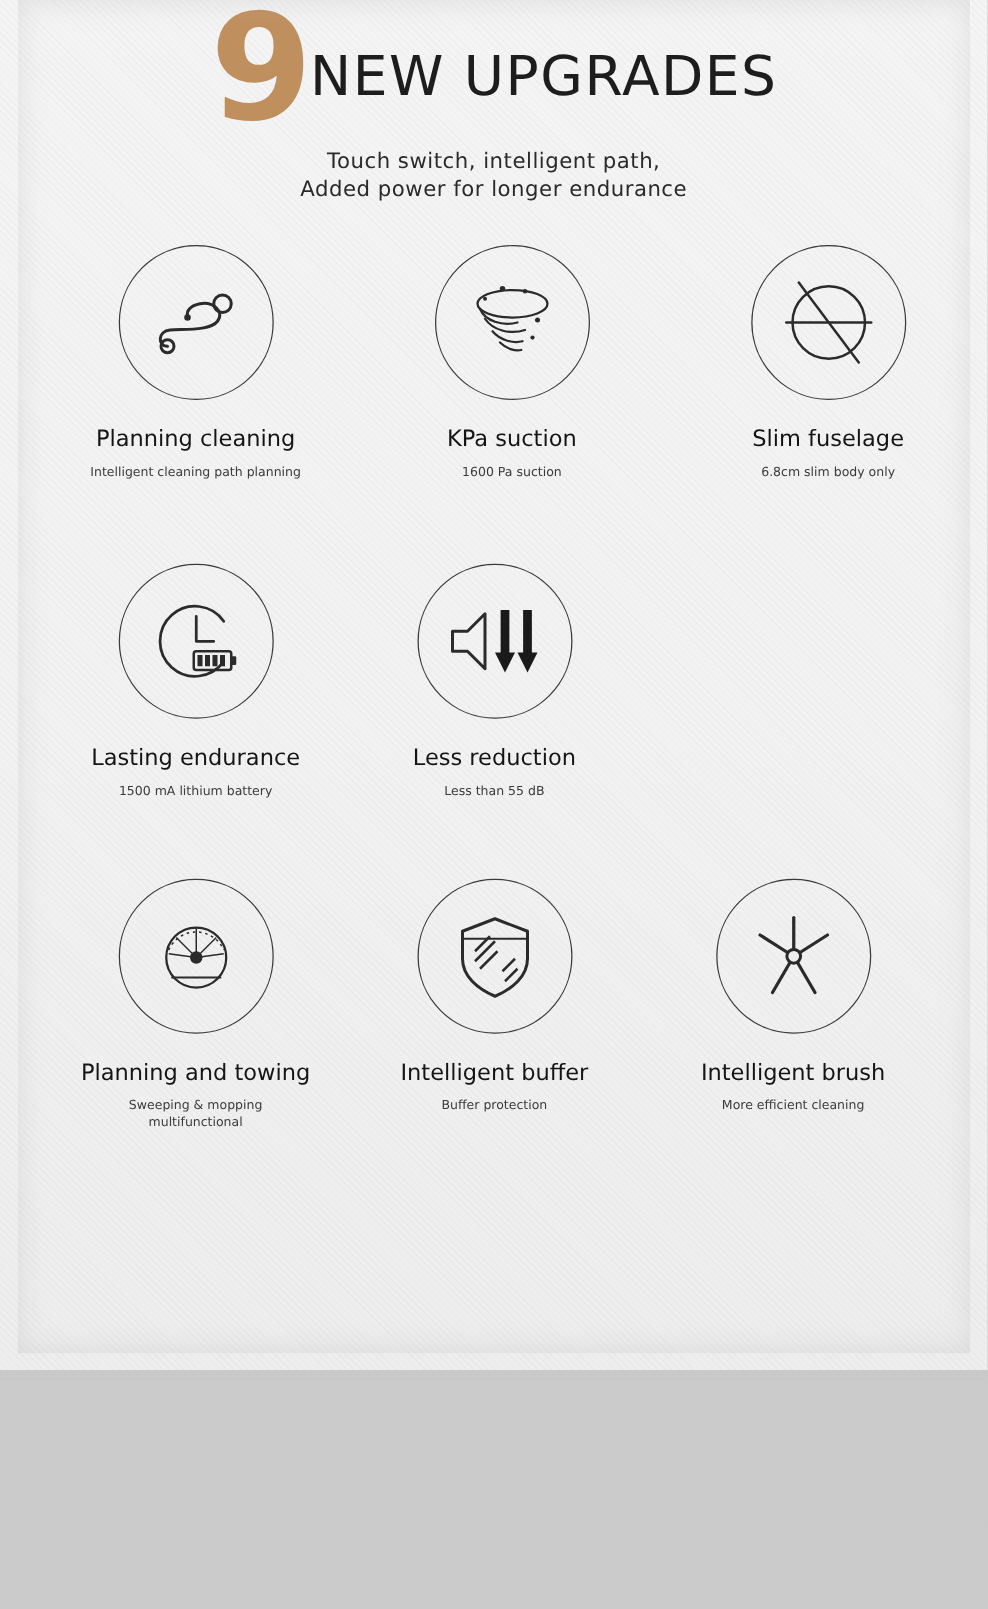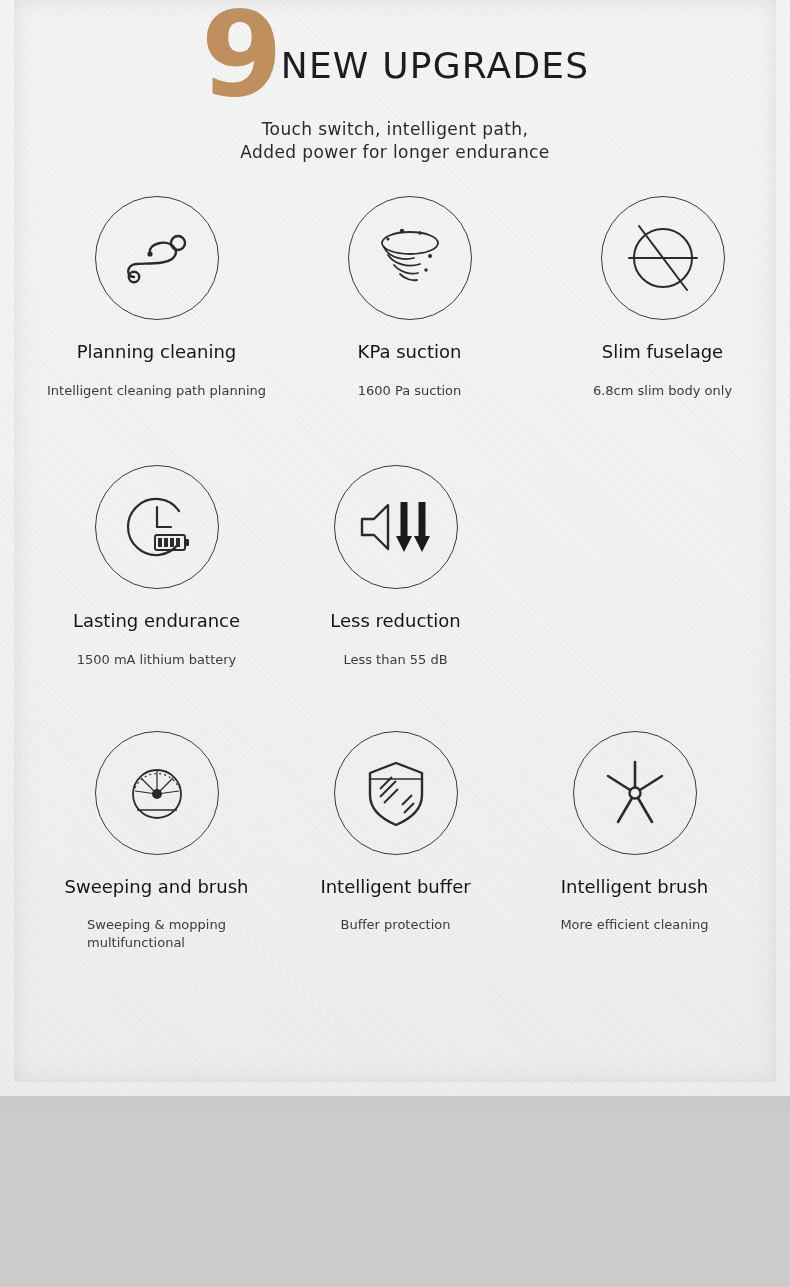--- a/index.html
+++ b/index.html
@@ -75,21 +75,21 @@
     font-size: 118px;
     font-weight: 700;
     color: #c08f5e;
     line-height: 0.78;
     letter-spacing: -2px;
     position: relative;
     top: 4px;
   }
   .title-text {
     font-family: "DejaVu Sans", sans-serif;
-    font-size: 36px;
+    font-size: 44px;
     font-weight: 400;
     letter-spacing: 1.2px;
     color: #1d1d1d;
     line-height: 1;
     position: relative;
     top: -12px;
   }
   .subtitle {
     position: absolute;
     left: 0;
@@ -136,25 +136,25 @@
   }
   .cell-title {
     margin-top: 22px;
     font-family: "DejaVu Sans", sans-serif;
     font-size: 18px;
     color: #151515;
     text-align: center;
     line-height: 1.1;
   }
   .cell-desc {
-    margin-top: 20px;
-    font-family: "DejaVu Sans", sans-serif;
-    font-size: 13px;
+    margin-top: 10px;
+    font-family: "DejaVu Sans", sans-serif;
+    font-size: 10px;
     color: #3b3b3b;
-    text-align: left;
+    text-align: center;
     line-height: 1.35;
     white-space: pre-line;
   }
   .row-1 { margin-bottom: 66px; gap: 14px; }
   .row-2 { margin-bottom: 62px; }
   .start-text {
     font-family: "DejaVu Sans", sans-serif;
     font-size: 26px;
     letter-spacing: 1px;
     color: #1b1b1b;
@@ -271,21 +271,21 @@
               <circle cx="42" cy="36" r="5" fill="#2b2b2b"></circle>
               <path d="M20 30 A24 24 0 0 1 64 30" fill="none" stroke="#2b2b2b" stroke-width="1.2" stroke-dasharray="2 3"></path>
               <line x1="42" y1="36" x2="42" y2="12" stroke="#2b2b2b" stroke-width="1.2"></line>
               <line x1="42" y1="36" x2="26" y2="20" stroke="#2b2b2b" stroke-width="1.2"></line>
               <line x1="42" y1="36" x2="58" y2="20" stroke="#2b2b2b" stroke-width="1.2"></line>
               <line x1="42" y1="36" x2="20" y2="33" stroke="#2b2b2b" stroke-width="1.2"></line>
               <line x1="42" y1="36" x2="64" y2="33" stroke="#2b2b2b" stroke-width="1.2"></line>
               <line x1="22" y1="52" x2="62" y2="52" stroke="#2b2b2b" stroke-width="1.6"></line>
             </svg>
           </div>
-          <div class="cell-title">Sweeping and brush</div>
+          <div class="cell-title">Planning and towing</div>
           <div class="cell-desc">Sweeping &amp; mopping
 multifunctional</div>
         </div>
 
         <div class="cell c1">
           <div class="circle">
             <svg width="76" height="76" viewBox="0 0 76 76">
               <path d="M38 8 L64 18 L64 40 C64 54 52 64 38 70 C24 64 12 54 12 40 L12 18 Z" fill="none" stroke="#2b2b2b" stroke-width="2.4" stroke-linejoin="round"></path>
               <line x1="22" y1="34" x2="34" y2="22" stroke="#2b2b2b" stroke-width="2"></line>
               <line x1="22" y1="42" x2="38" y2="26" stroke="#2b2b2b" stroke-width="2"></line>

